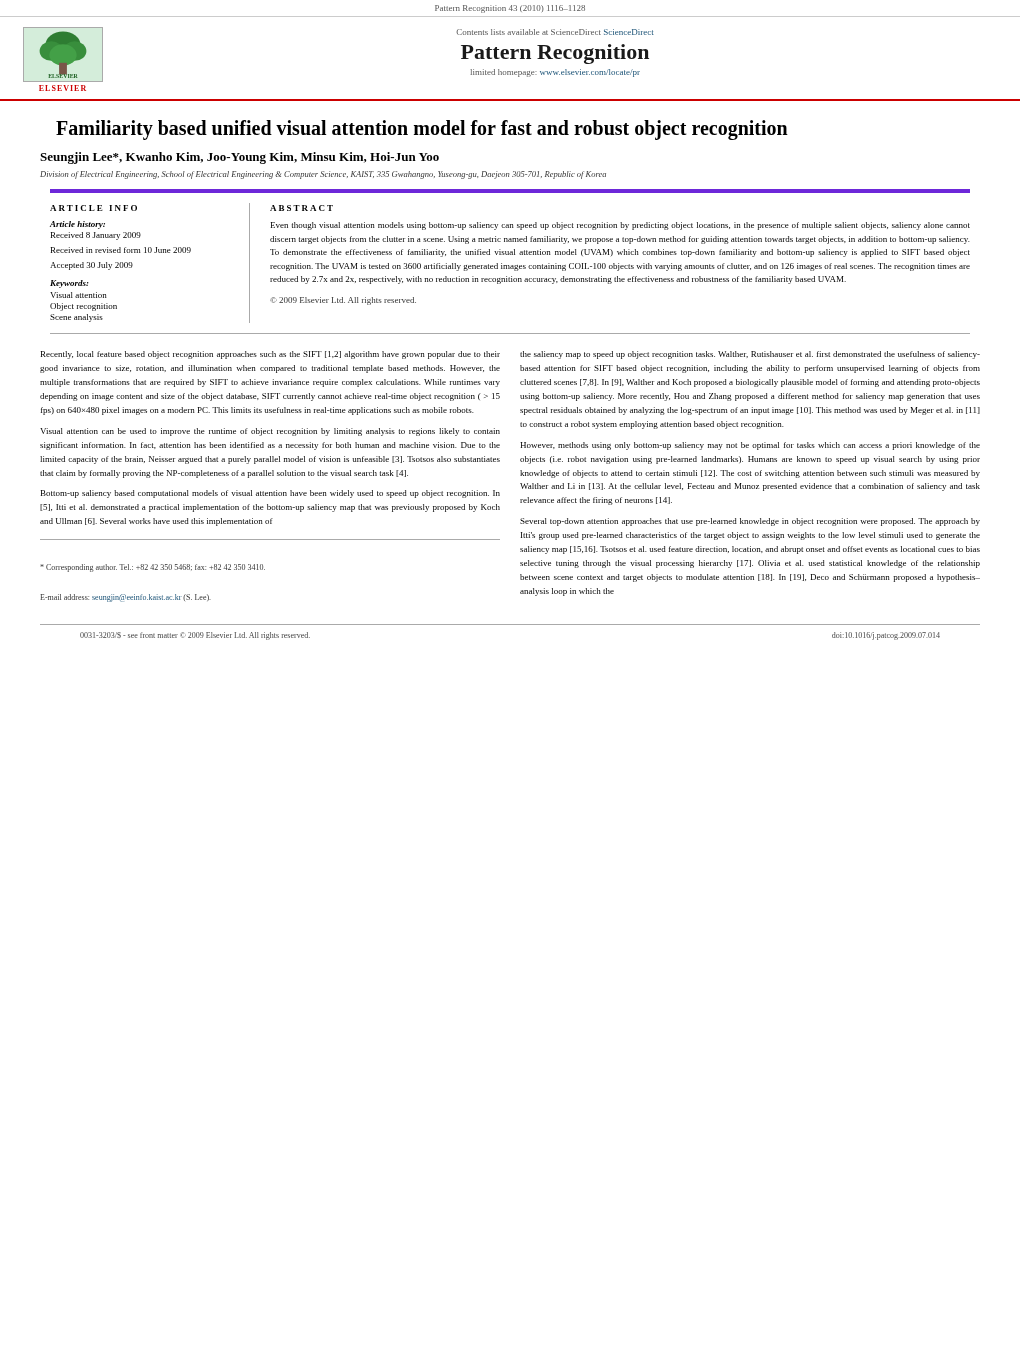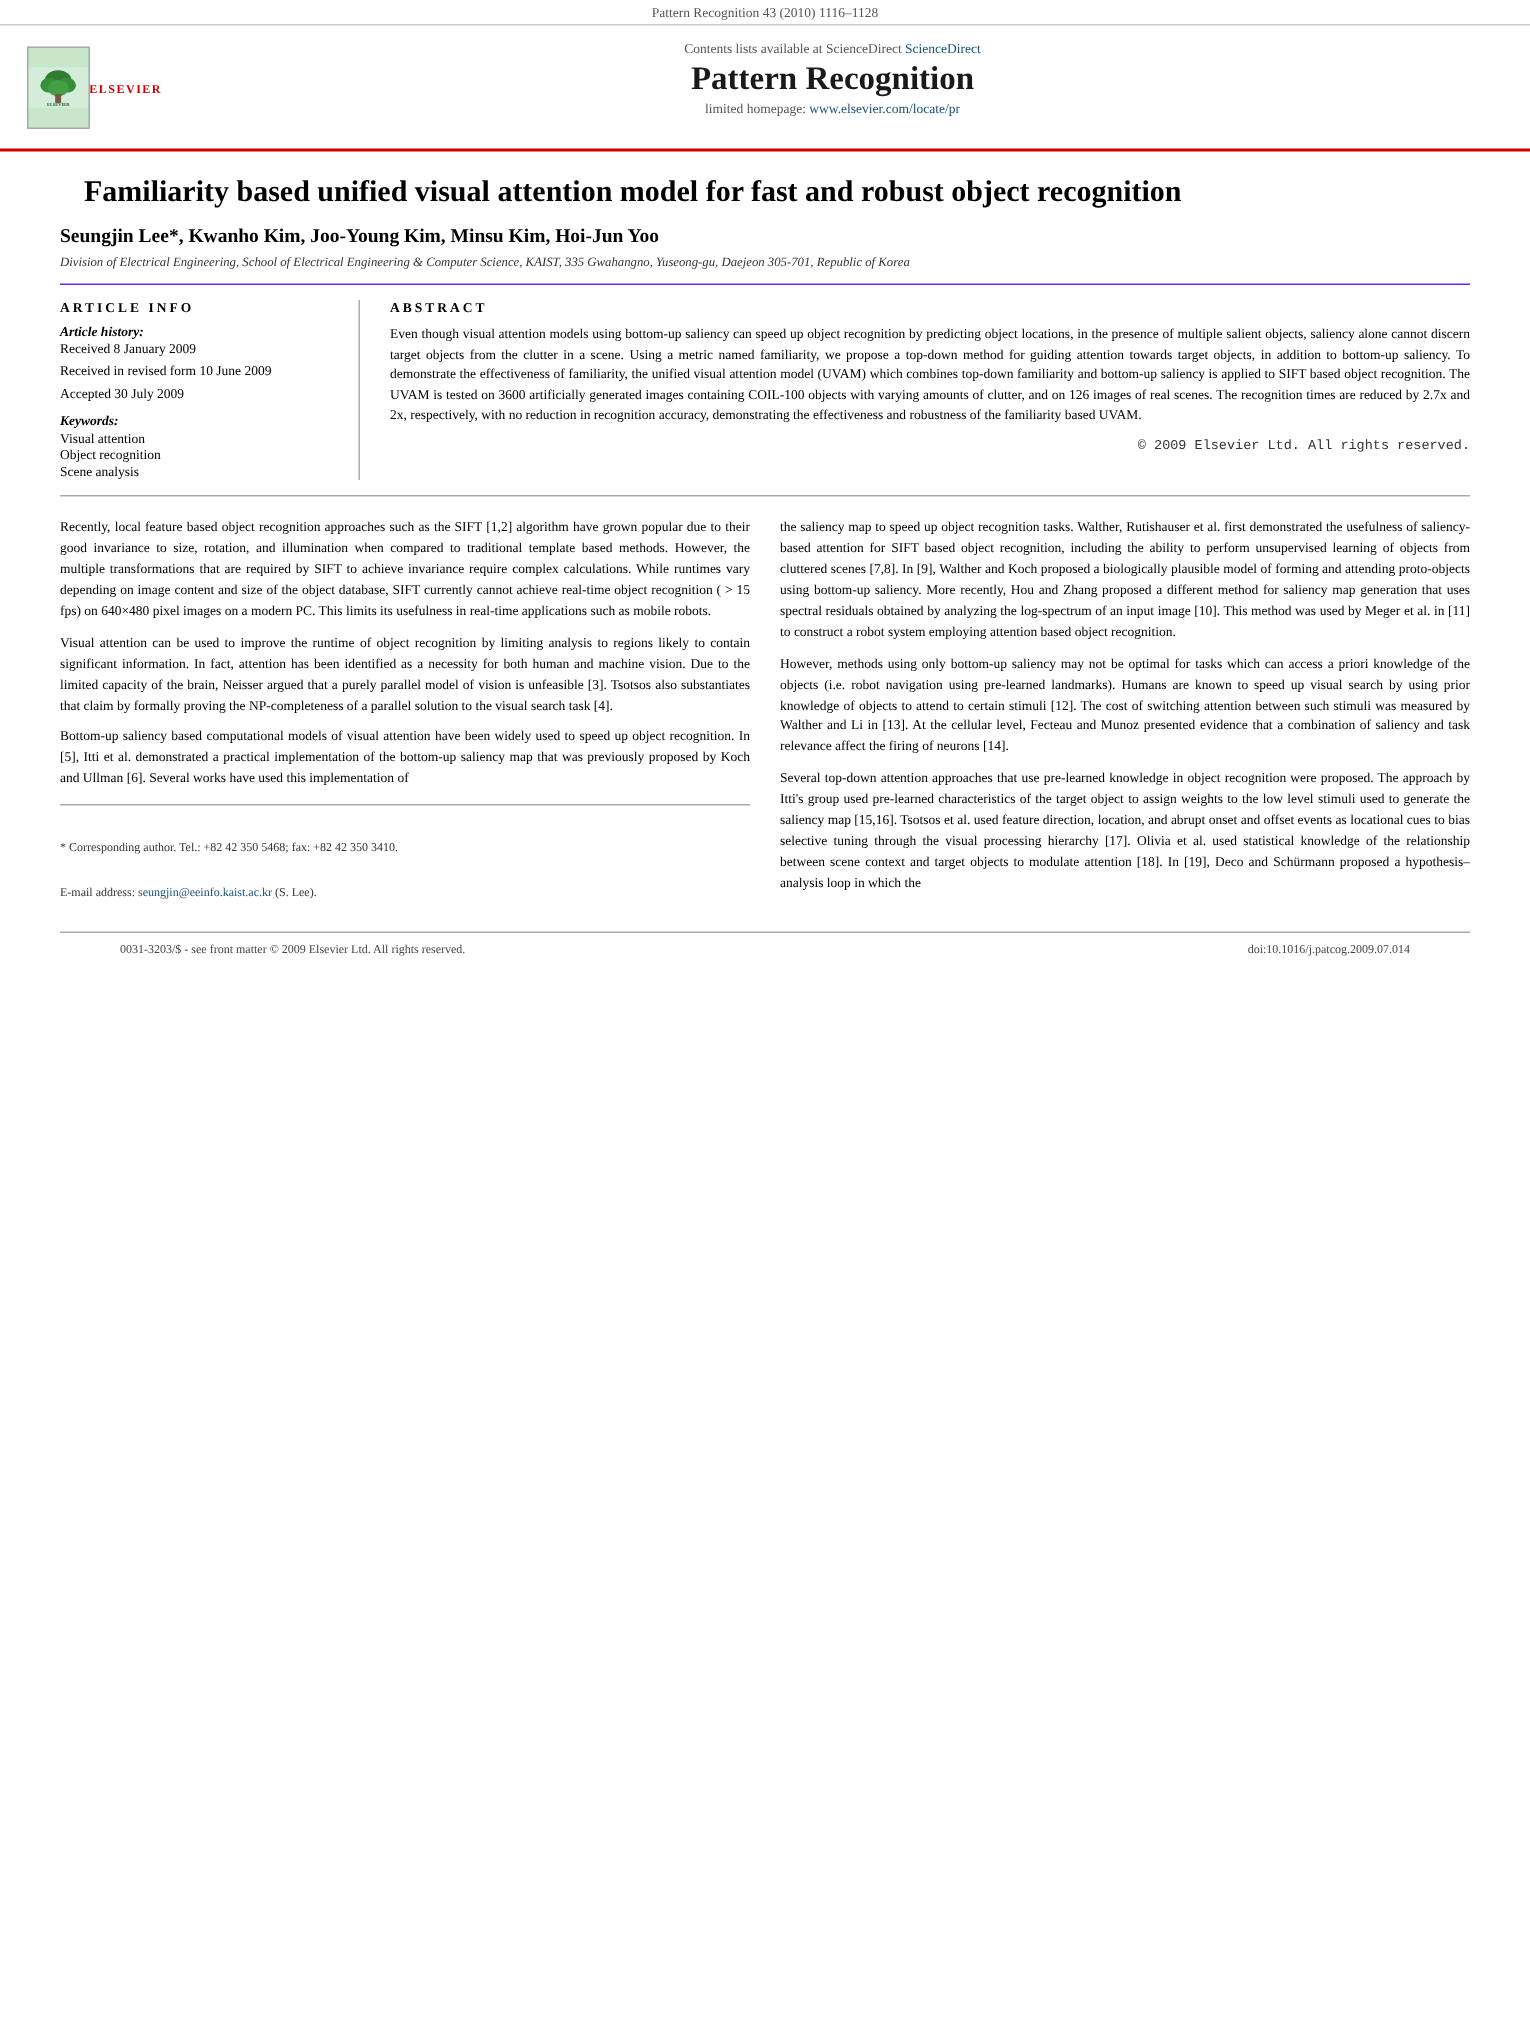--- a/index.html
+++ b/index.html
@@ -20,23 +20,23 @@
     .journal-top-bar {
       display: flex;
       align-items: flex-start;
       justify-content: space-between;
       padding: 0 18px 6px 18px;
     }
     .elsevier-logo {
       width: 90px;
       height: 70px;
       display: flex;
-      flex-direction: row;
+      flex-direction: column;
       align-items: center;
-      justify-content: center;
+      justify-content: flex-end;
     }
     .elsevier-logo .logo-img {
       width: 80px;
       height: 55px;
       background: #c8e6c9;
       border: 1px solid #aaa;
       display: flex;
       align-items: center;
       justify-content: center;
       font-size: 7px;
@@ -115,23 +115,23 @@
     .affiliation {
       font-size: 8.5px;
       font-style: italic;
       color: #333;
       margin-bottom: 10px;
     }
 
     
     .info-abstract-row {
       display: flex;
-      border-top: 1px solid #6d28d9;
+      border-top: 4px solid #6d28d9;
       border-bottom: 1px solid #aaa;
-      margin: 10px 0;
+      margin: 10px 10px;
       padding: 10px 0;
       gap: 20px;
     }
     .article-info {
       width: 200px;
       flex-shrink: 0;
       border-right: 1px solid #aaa;
       padding-right: 14px;
     }
     .info-section-title {
@@ -175,24 +175,23 @@
       margin-bottom: 6px;
     }
     .abstract-text {
       font-size: 9px;
       line-height: 1.5;
       text-align: justify;
       color: #000;
     }
     .copyright-line {
       font-size: 9px;
-      text-align: right;
+      text-align: left;
       margin-top: 8px;
       color: #333;
-      font-family: Liberation Mono, monospace;
     }
 
     
     .body-columns {
       display: flex;
       gap: 20px;
       margin-top: 14px;
     }
     .col-left, .col-right {
       flex: 1;

